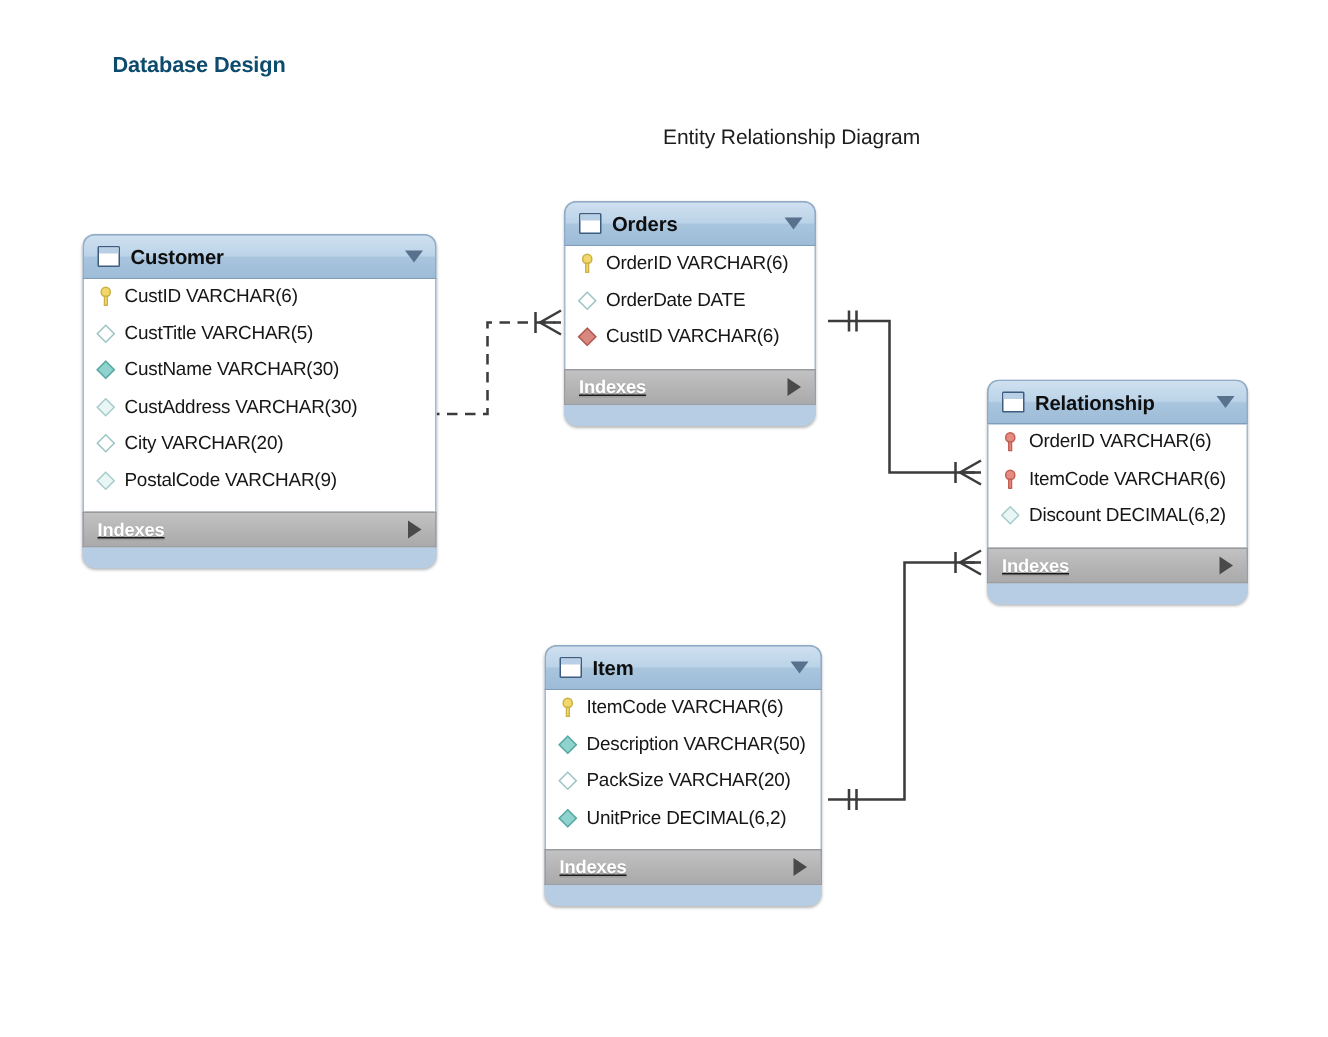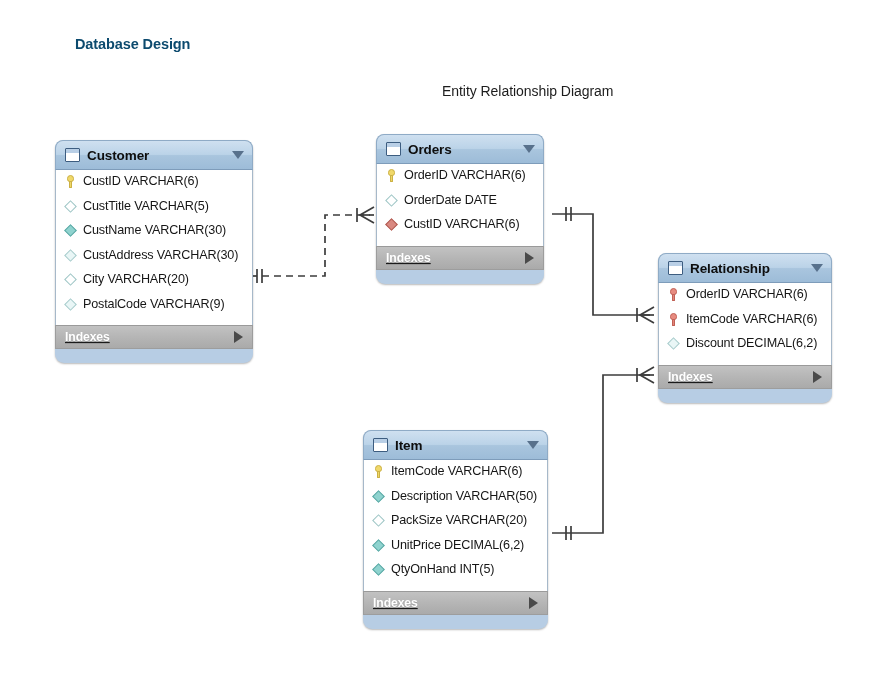--- a/index.html
+++ b/index.html
@@ -246,21 +246,21 @@
       <line x1="566" y1="526" x2="566" y2="540" stroke="#3c3c3c" stroke-width="1.7"></line>
       <line x1="571" y1="526" x2="571" y2="540" stroke="#3c3c3c" stroke-width="1.7"></line>
 
       <line x1="637" y1="368" x2="637" y2="382" stroke="#3c3c3c" stroke-width="1.7"></line>
       <path d="M 654 367 L 640 375 L 654 383" fill="none" stroke="#3c3c3c" stroke-width="1.7"></path>
       <line x1="640" y1="375" x2="654" y2="375" stroke="#3c3c3c" stroke-width="1.7"></line>
     </g>
   </svg>
 
   <div id="entities-root">
-      <div class="entity" style="left: 55px; top: 140px; width: 198px;">
+      <div class="entity" style="left: 55px; top: 156px; width: 236px;">
         <div class="entity-header">
           <span class="hdr-icon">
             <span class="o"></span>
             <span class="bar"></span>
           </span>
           <span class="entity-name">Customer</span>
           <span class="caret"></span>
         </div>
         <div class="entity-body">
           <div class="field-row">
@@ -408,26 +408,20 @@
               <span class="diamond"></span>
             </span>
             <span class="field-label">PackSize VARCHAR(20)</span>
           </div>
           <div class="field-row">
             <span class="ficon dia-teal">
               <span class="diamond"></span>
             </span>
             <span class="field-label">UnitPrice DECIMAL(6,2)</span>
           </div>
-          <div class="field-row">
-            <span class="ficon dia-teal">
-              <span class="diamond"></span>
-            </span>
-            <span class="field-label">QtyOnHand INT(5)</span>
-          </div>
         </div>
         <div class="indexes-bar">
           <span class="indexes-label">Indexes</span>
           <span class="tri-right"></span>
         </div>
         <div class="blue-strip"></div>
       </div>
     </div>
 
 </div>

